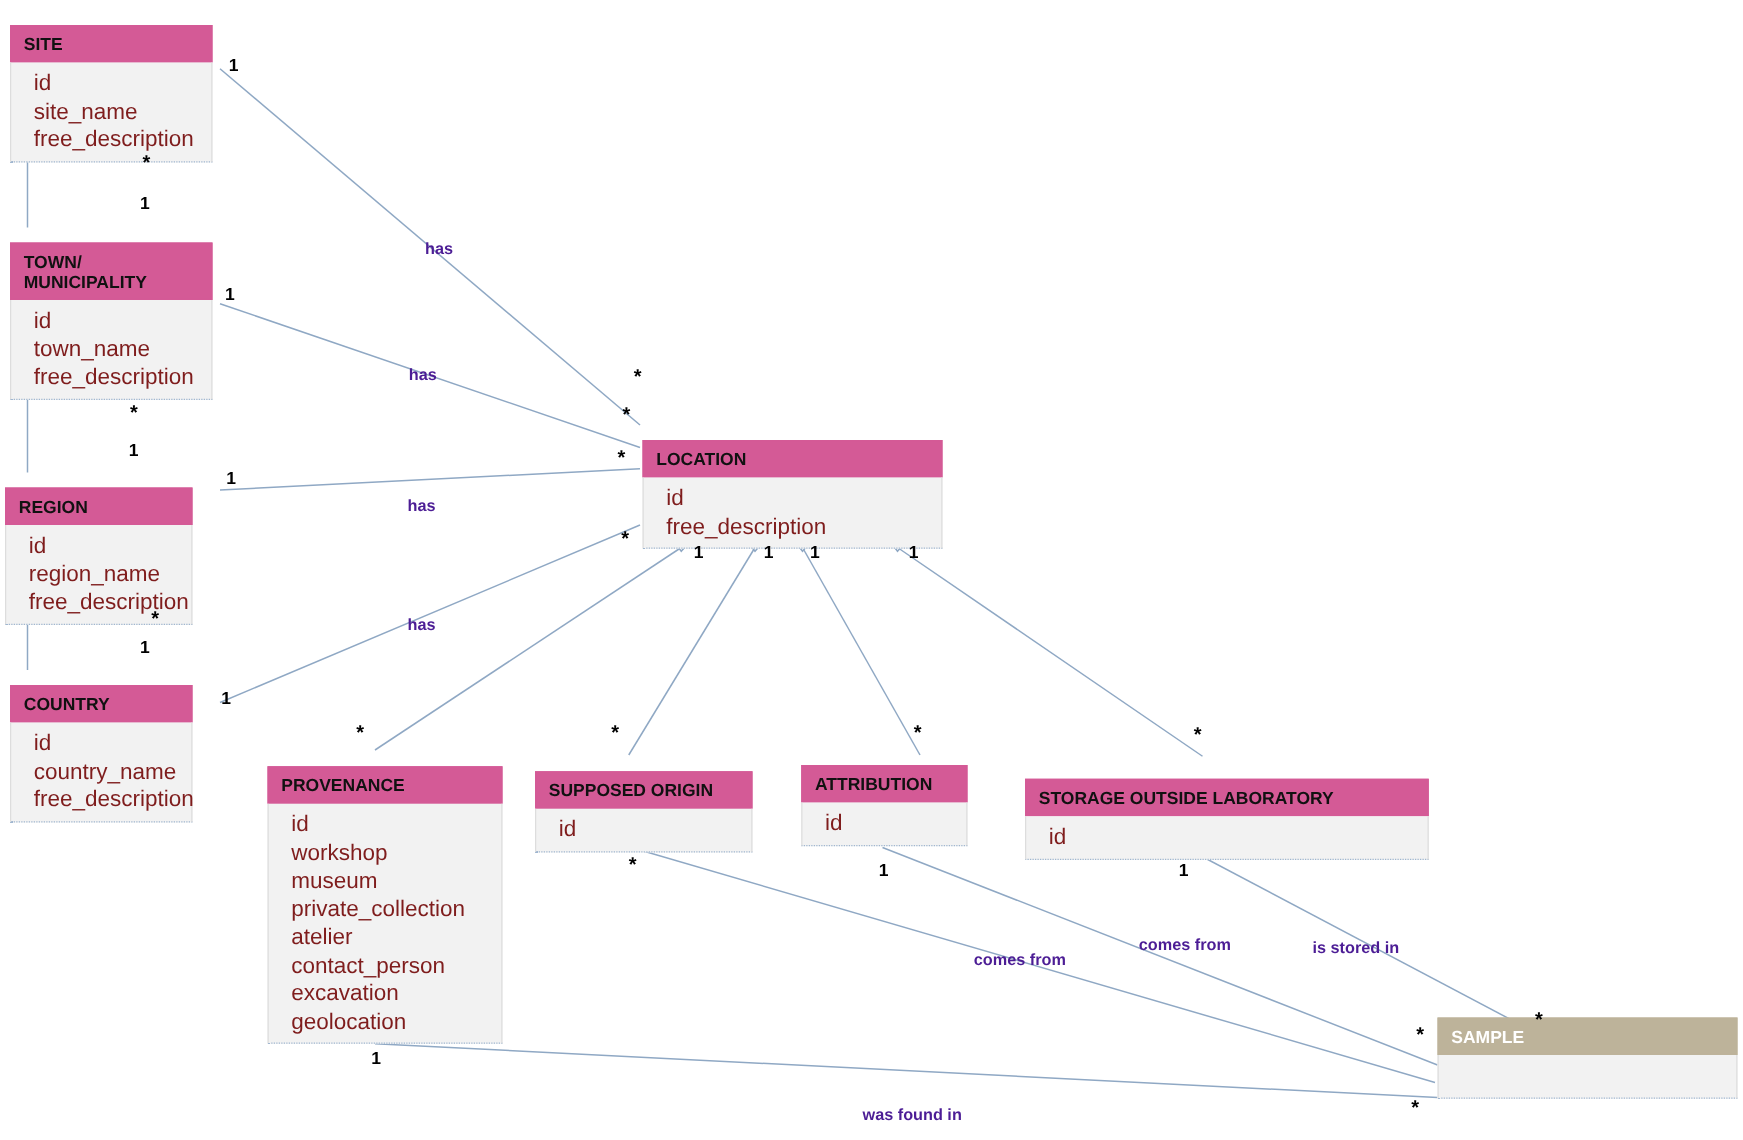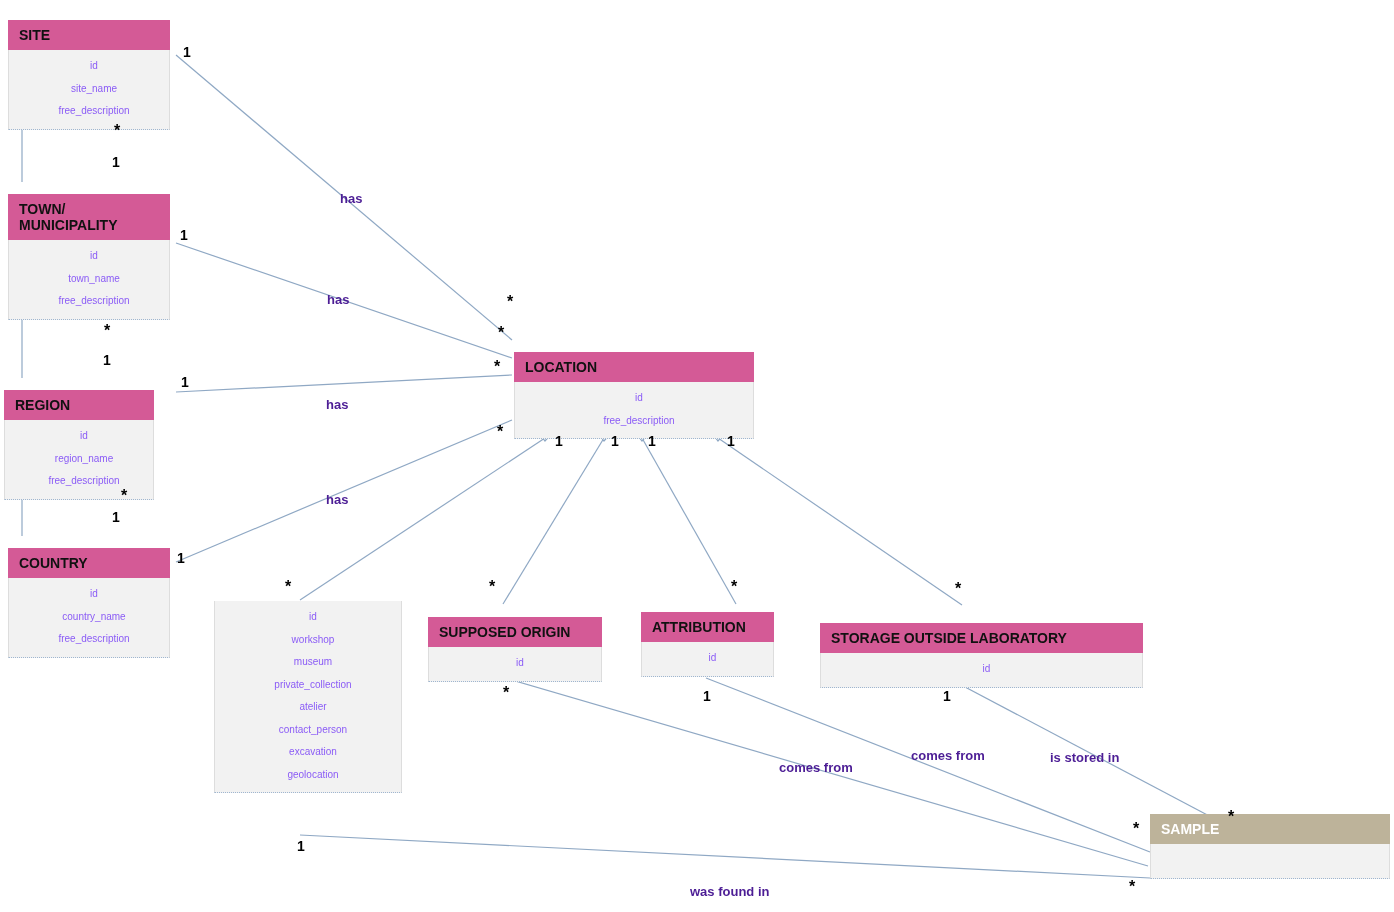--- a/index.html
+++ b/index.html
@@ -50,25 +50,24 @@
     border-left: 1px solid #dddddd;
     border-right: 1px solid #dddddd;
     border-bottom: 1px dotted #9fb6d0;
     padding: 5px 8px 6px 18px;
     box-sizing: border-box;
   }
   .entity.sample .attrs {
     background: #f2f2f2;
   }
   .entity .attrs .a {
-    font-size: 10px;
+    font-size: 18px;
     line-height: 22.5px;
-    color: #8b5cf6;
+    color: #7f1d1d;
     white-space: nowrap;
-    text-align: center;
   }
   .lbl {
     position: absolute;
     font-size: 13px;
     font-weight: bold;
     color: #4c1d95;
     white-space: nowrap;
   }
   .card {
     position: absolute;
@@ -150,38 +149,39 @@
 
   <div class="entity" style="left:4px; top:378px; width:150px;">
     <div class="hdr">REGION</div>
     <div class="attrs">
       <div class="a">id</div>
       <div class="a">region_name</div>
       <div class="a">free_description</div>
     </div>
   </div>
 
-  <div class="entity" style="left:8px; top:536px; width:162px;">
+  <div class="entity" style="left:8px; top:536px; width:146px;">
     <div class="hdr">COUNTRY</div>
     <div class="attrs">
       <div class="a">id</div>
       <div class="a">country_name</div>
       <div class="a">free_description</div>
     </div>
   </div>
 
   <div class="entity" style="left:514px; top:340px; width:240px;">
     <div class="hdr">LOCATION</div>
     <div class="attrs">
       <div class="a">id</div>
       <div class="a">free_description</div>
     </div>
   </div>
 
   <div class="entity" style="left:214px; top:601px; width:188px;">
+    <div class="hdr">PROVENANCE</div>
     <div class="attrs">
       <div class="a">id</div>
       <div class="a">workshop</div>
       <div class="a">museum</div>
       <div class="a">private_collection</div>
       <div class="a">atelier</div>
       <div class="a">contact_person</div>
       <div class="a">excavation</div>
       <div class="a">geolocation</div>
     </div>

